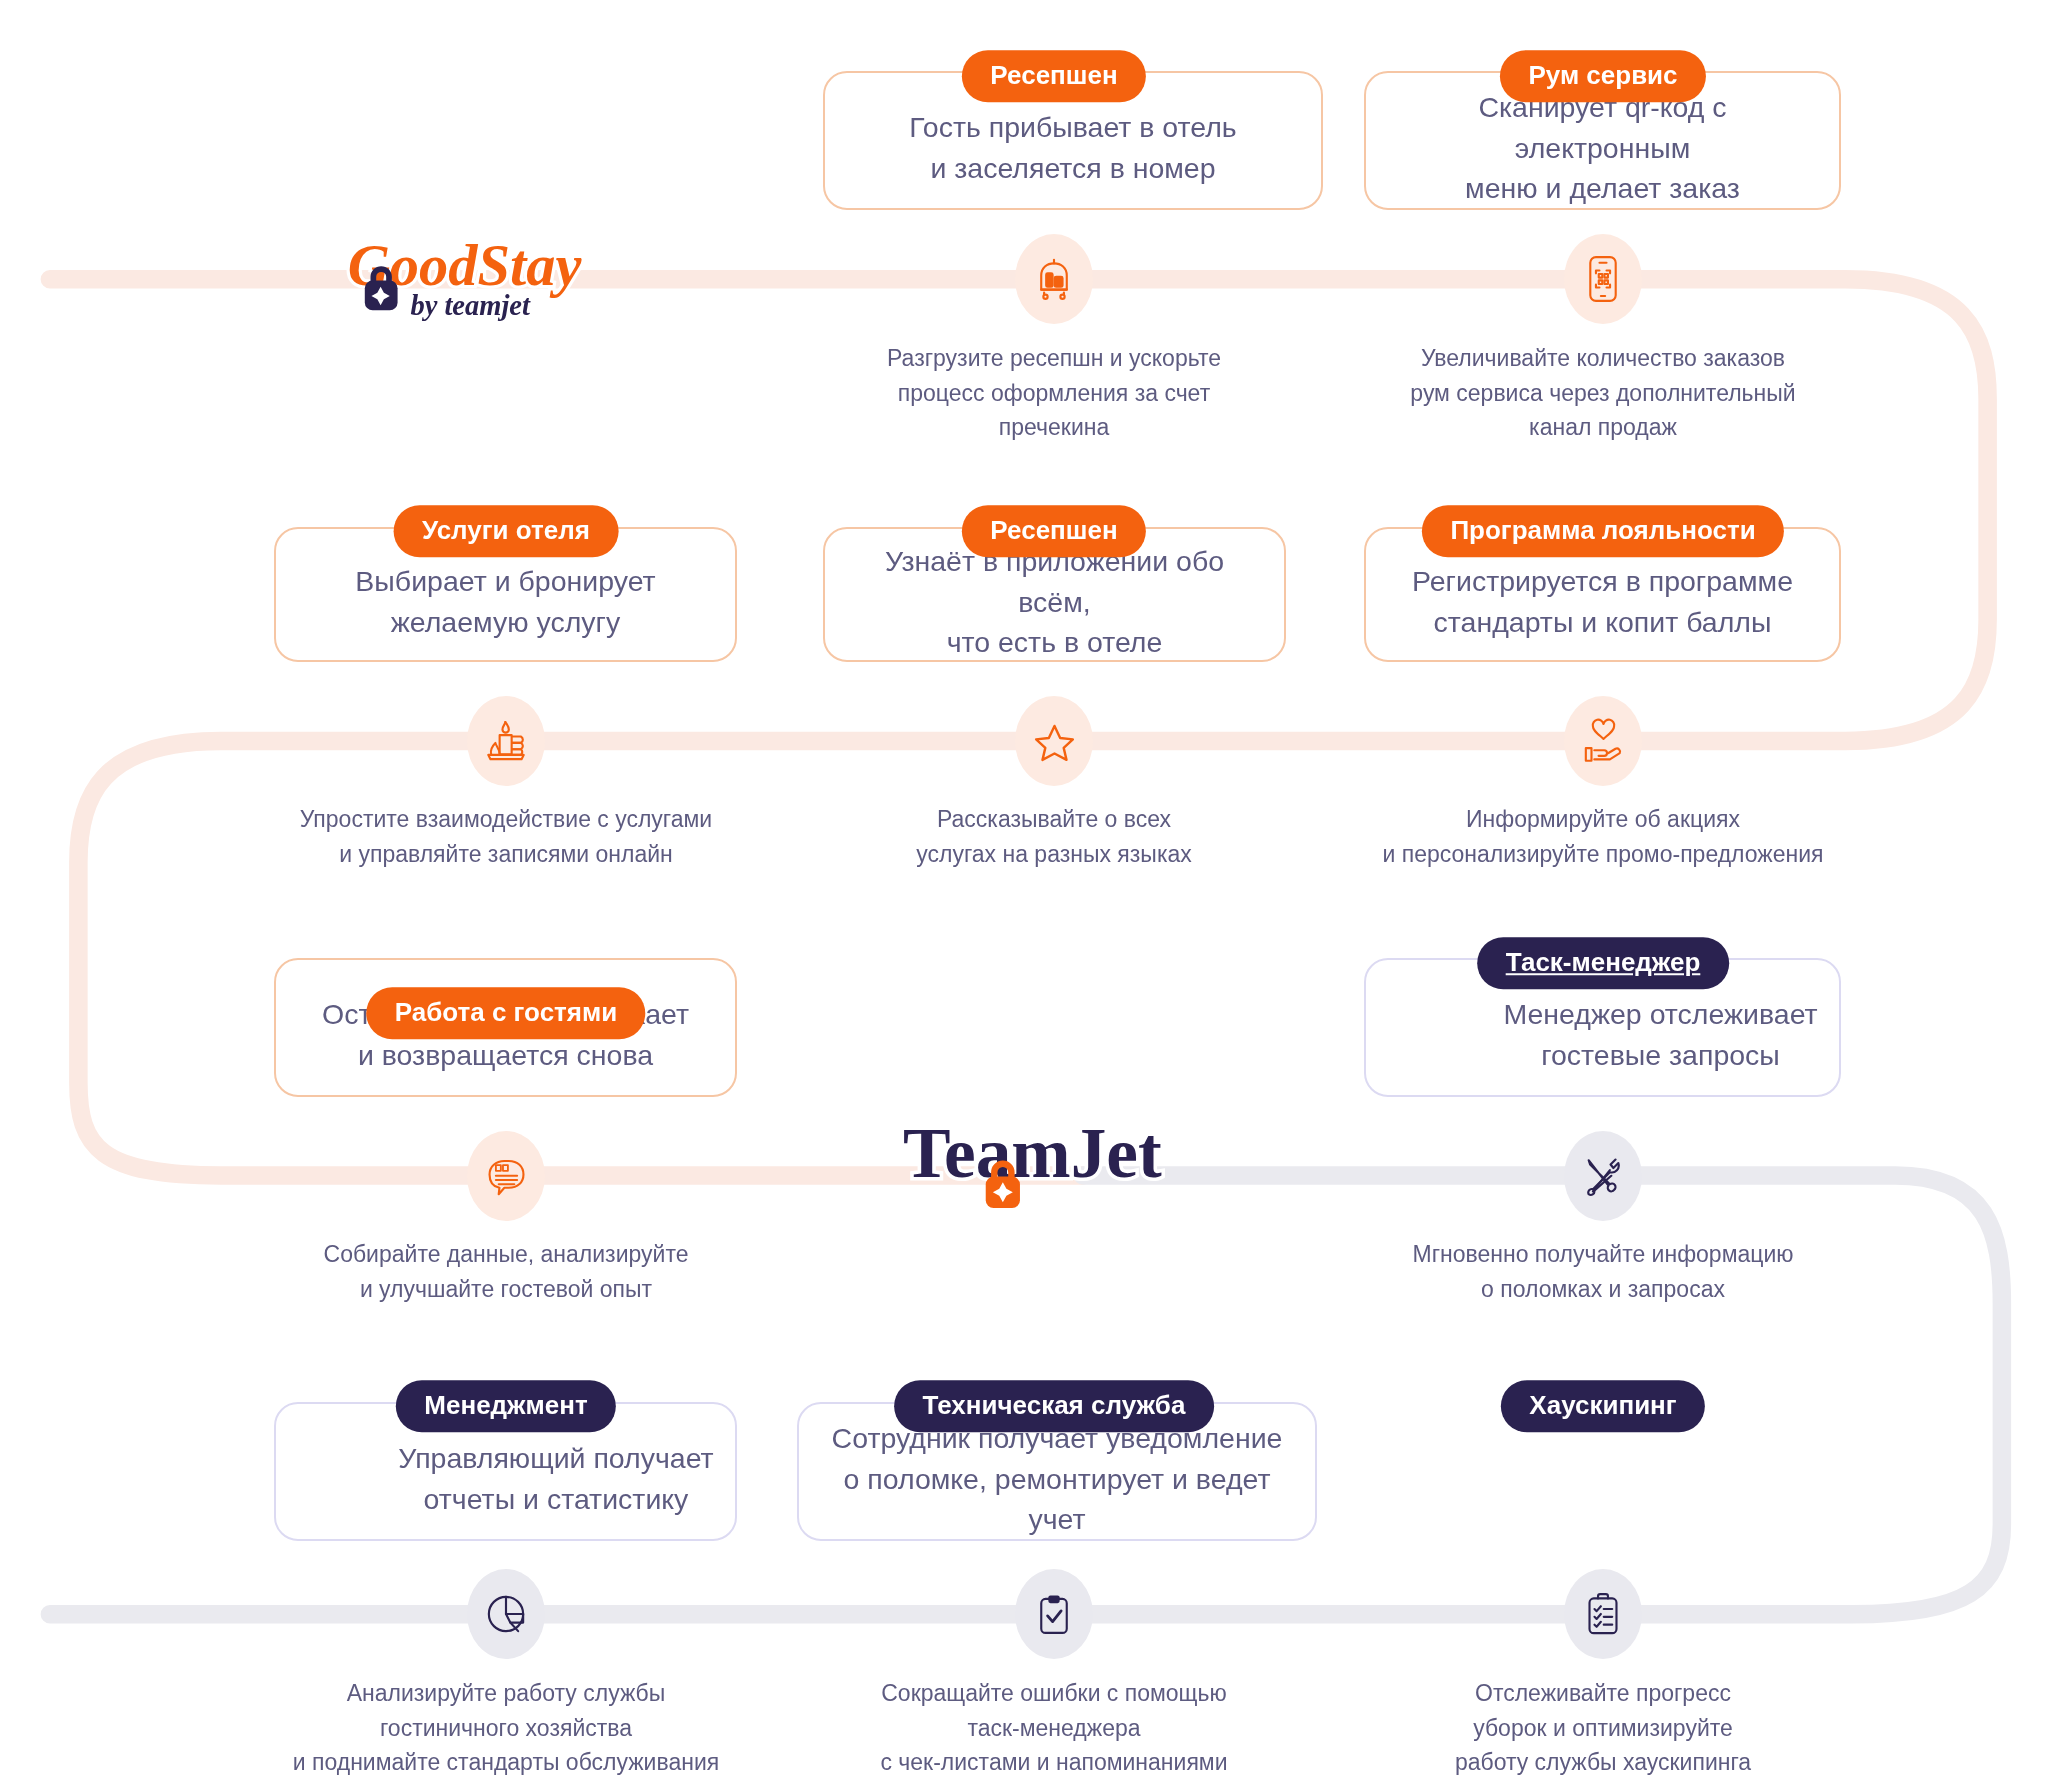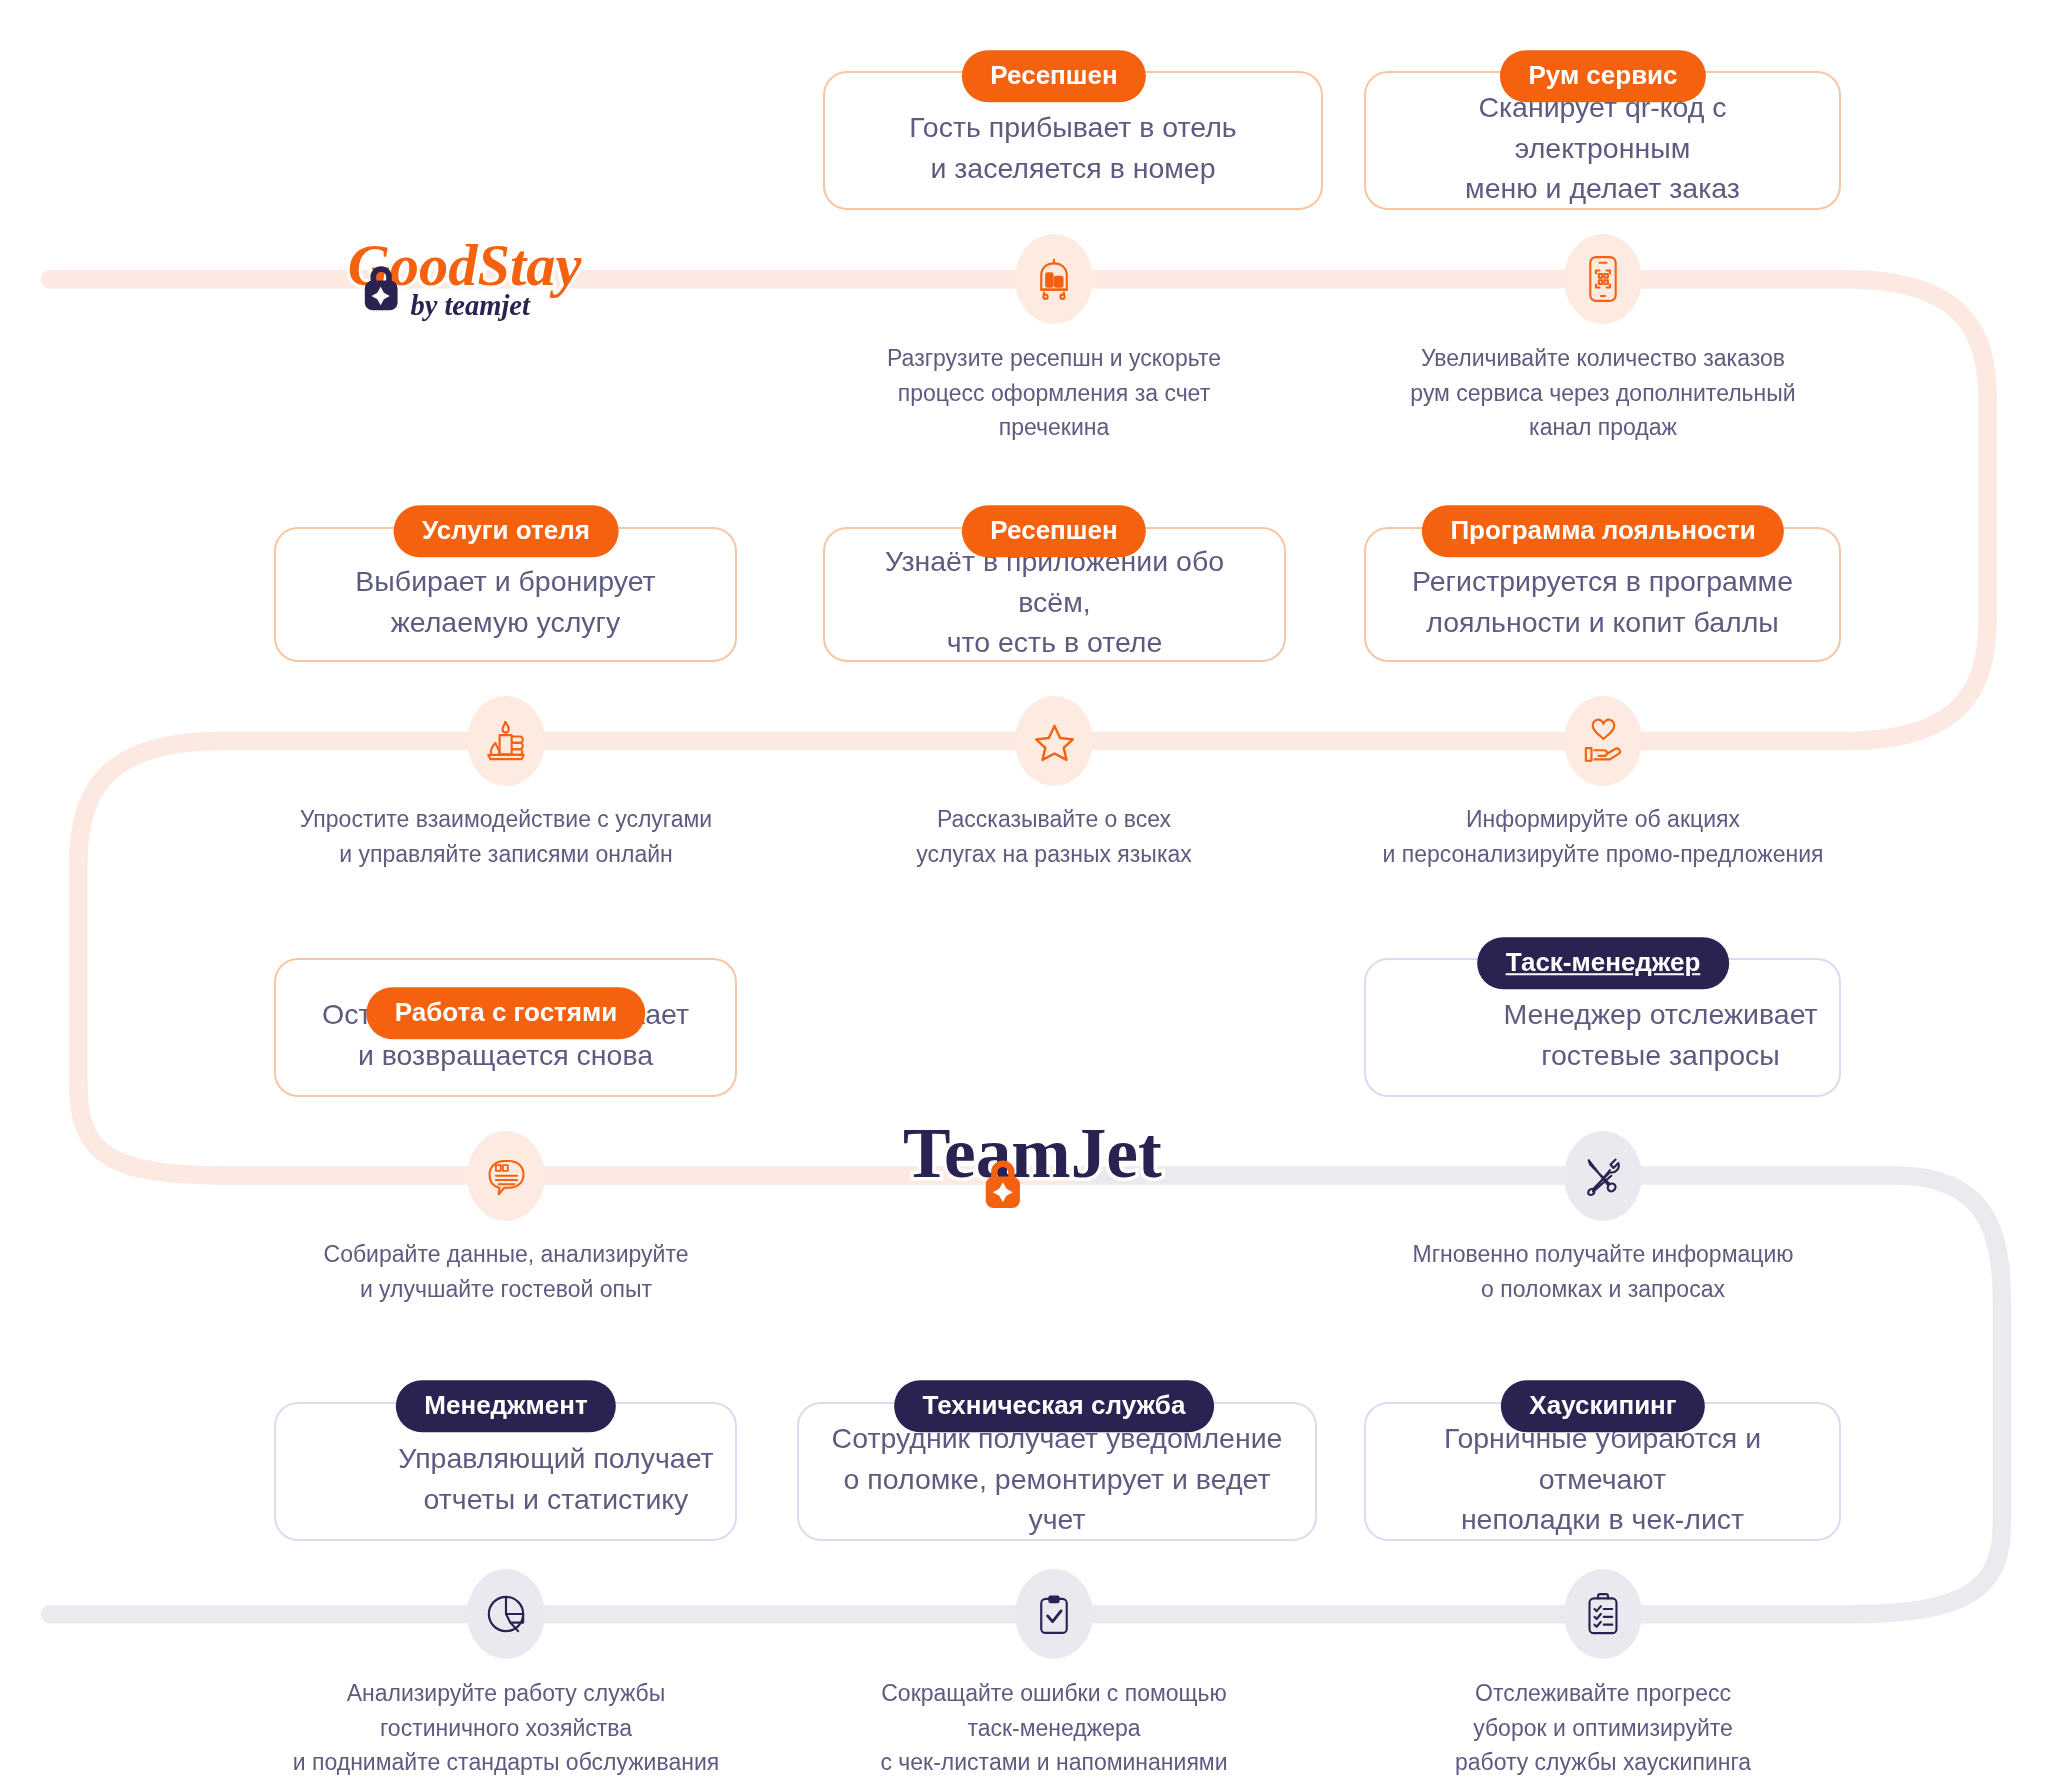--- a/index.html
+++ b/index.html
@@ -155,21 +155,21 @@
   <div class="badge" style="left:506px;top:531px;">Услуги отеля</div>
 
   <div class="card" style="left:823px;top:527px;width:463px;height:135px;">
     <div class="card-text">Узнаёт в приложении обо всём,
 что есть в отеле</div>
   </div>
   <div class="badge" style="left:1054px;top:531px;">Ресепшен</div>
 
   <div class="card" style="left:1364px;top:527px;width:477px;height:135px;">
     <div class="card-text">Регистрируется в программе
-лояльности и копит баллы</div>
+стандарты и копит баллы</div>
   </div>
   <div class="badge" style="left:1603px;top:531px;">Программа лояльности</div>
 
   <div class="node" style="left:506px;top:741px;">
     <svg width="44" height="41" viewBox="0 0 62 58" fill="none" stroke="#f4620f" stroke-width="3" stroke-linecap="round" stroke-linejoin="round">
       <path d="M26 12 c0 -5 4 -7 4 -11 c2 4 5 6 5 11 a4.5 4.5 0 0 1 -9 0 Z"></path>
       <path d="M22 20 h17 v27 h-17 Z"></path>
       <path d="M40 22 h12 a5 5 0 0 1 0 9 h-12"></path>
       <path d="M40 31 h12 a5 5 0 0 1 0 9 h-12"></path>
       <path d="M40 40 h12 a5 5 0 0 1 0 8 h-12"></path>
@@ -250,24 +250,20 @@
 отчеты и статистику</div>
   </div>
   <div class="badge navy" style="left:506px;top:1406px;">Менеджмент</div>
 
   <div class="card navy" style="left:797px;top:1402px;width:520px;height:139px;">
     <div class="card-text">Сотрудник получает уведомление
 о поломке, ремонтирует и ведет учет</div>
   </div>
   <div class="badge navy" style="left:1054px;top:1406px;">Техническая служба</div>
 
-  <div class="card navy" style="left:1364px;top:1402px;width:477px;height:139px;">
-    <div class="card-text">Горничные убираются и отмечают
-неполадки в чек-лист</div>
-  </div>
   <div class="badge navy" style="left:1603px;top:1406px;">Хаускипинг</div>
 
   <div class="node grey" style="left:506px;top:1614px;">
     <svg width="40" height="40" viewBox="0 0 56 56" fill="none" stroke="#2a2250" stroke-width="3" stroke-linecap="round" stroke-linejoin="round">
       <circle cx="28" cy="28" r="24"></circle>
       <path d="M28 4 V28 H52"></path>
       <path d="M28 28 H52 V40 H34 Z"></path>
       <path d="M34 40 L45 52"></path>
     </svg>
   </div>

